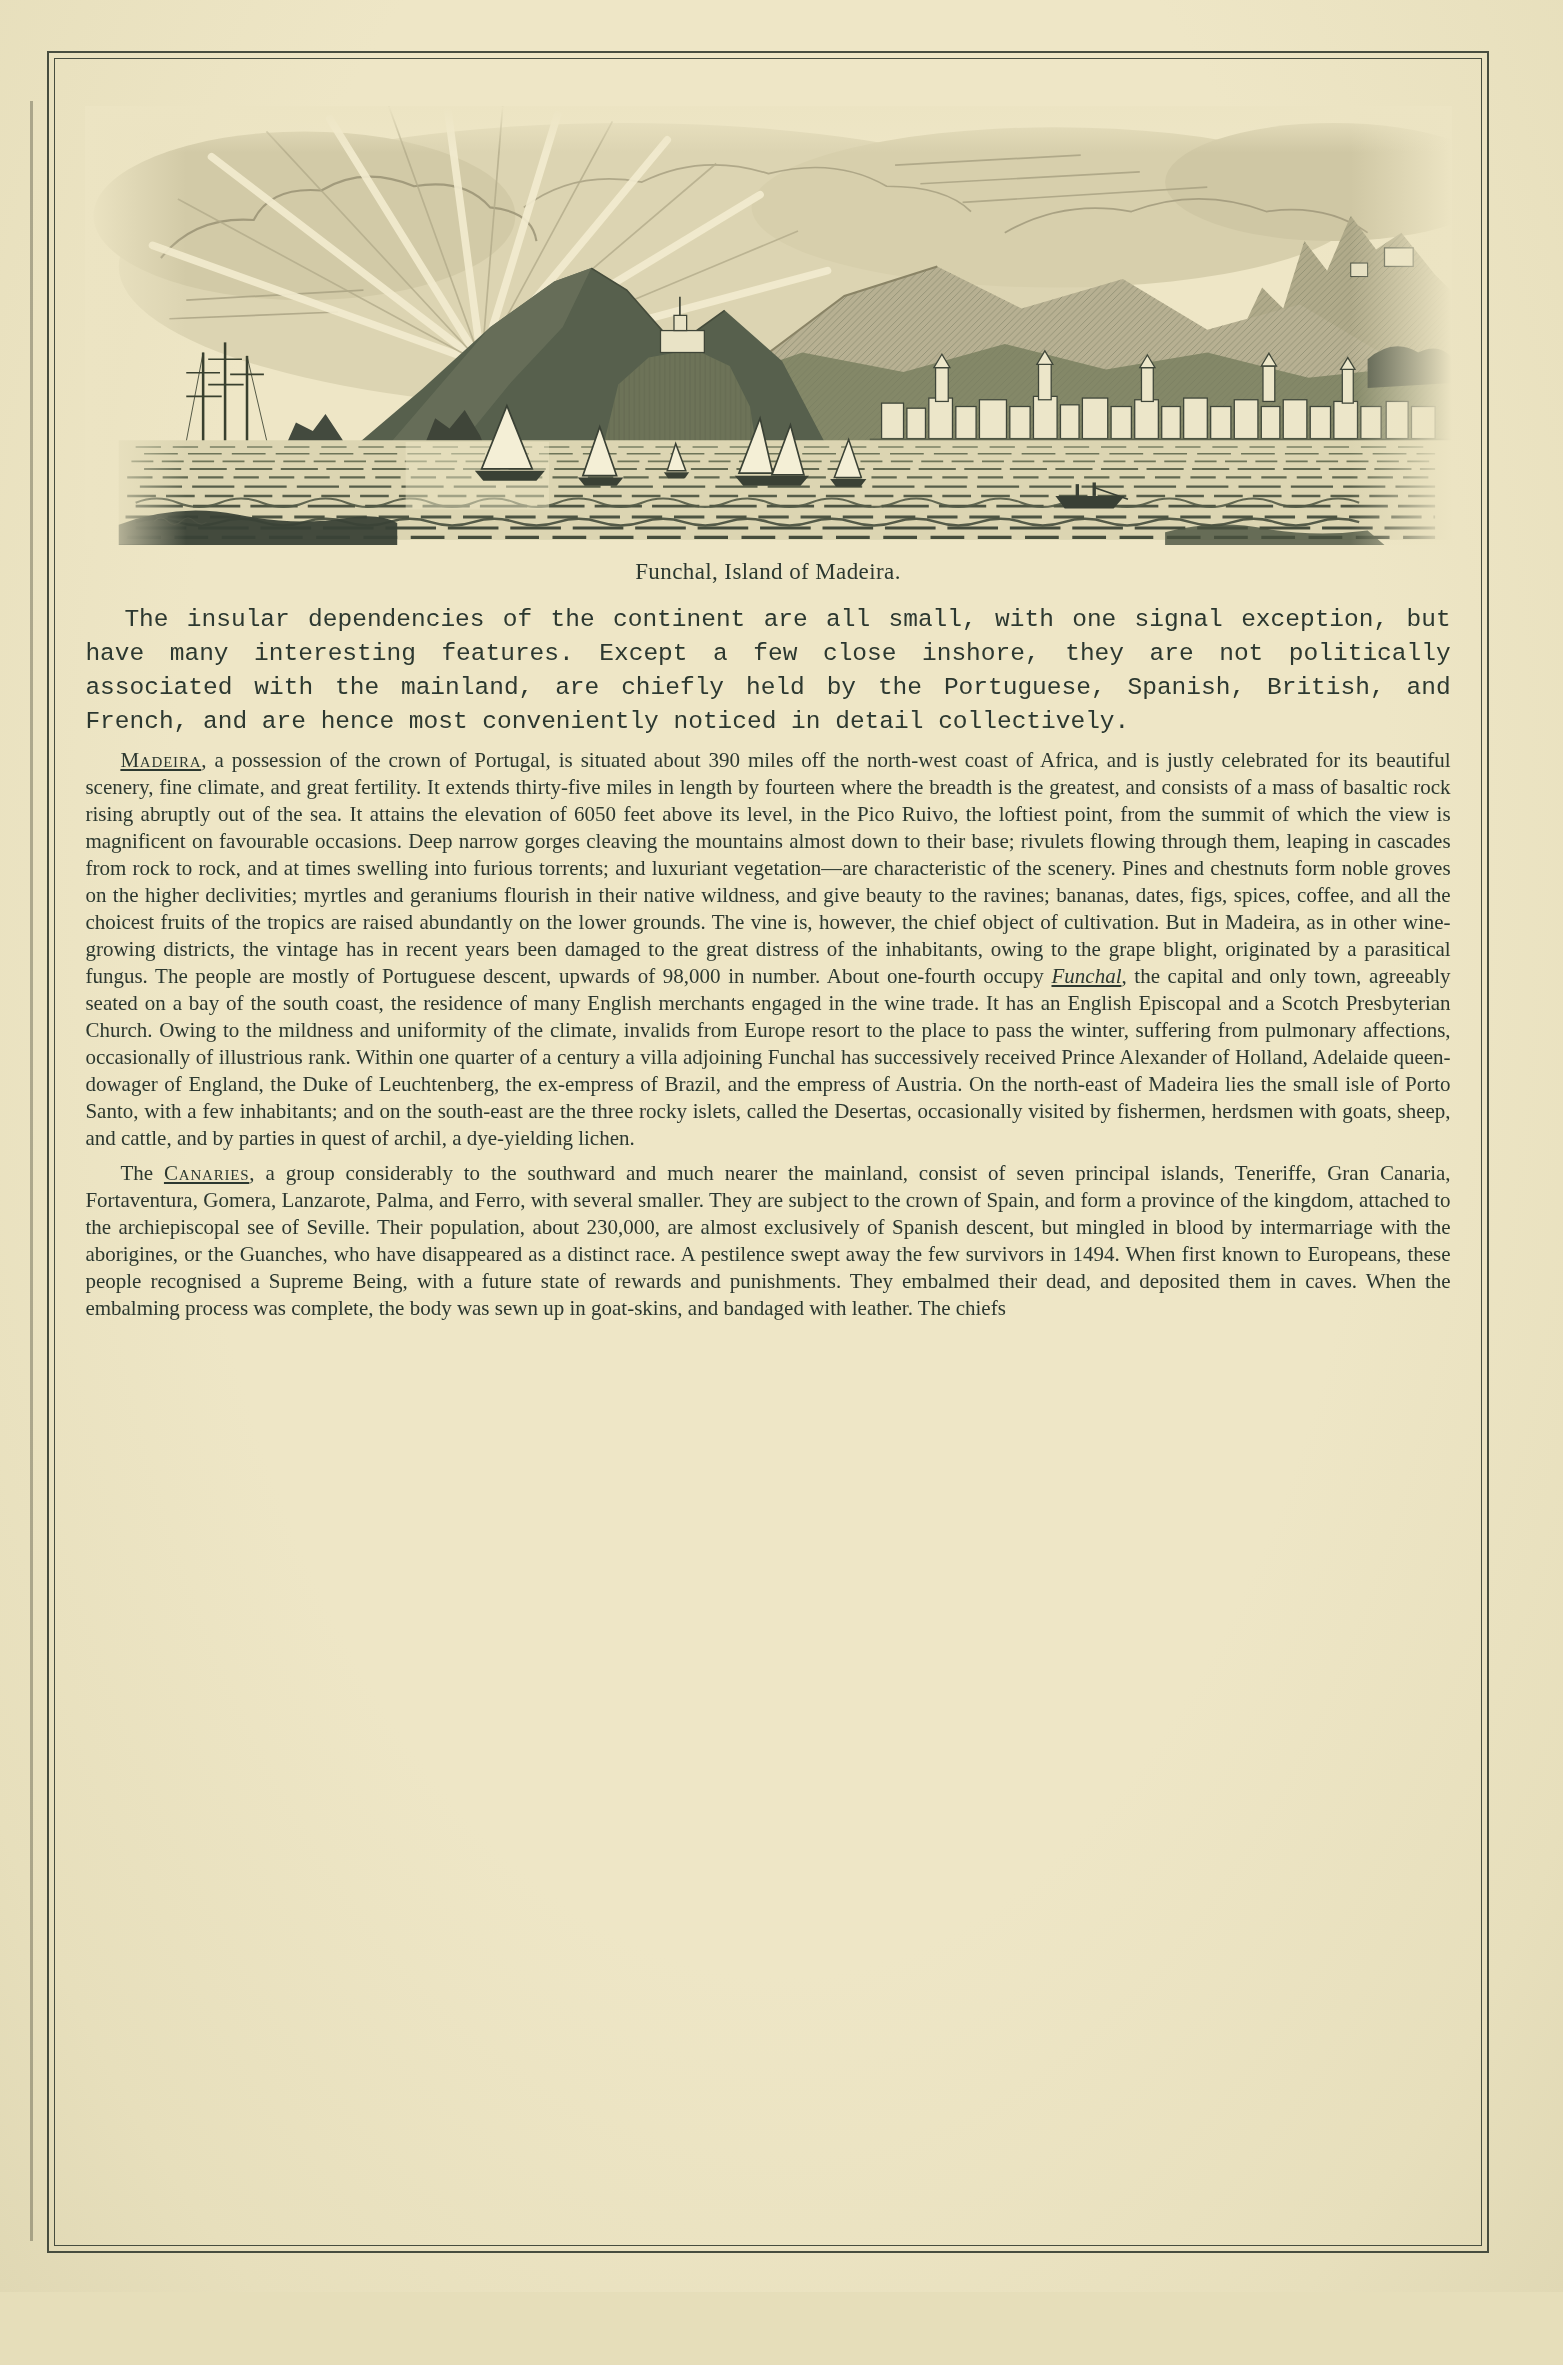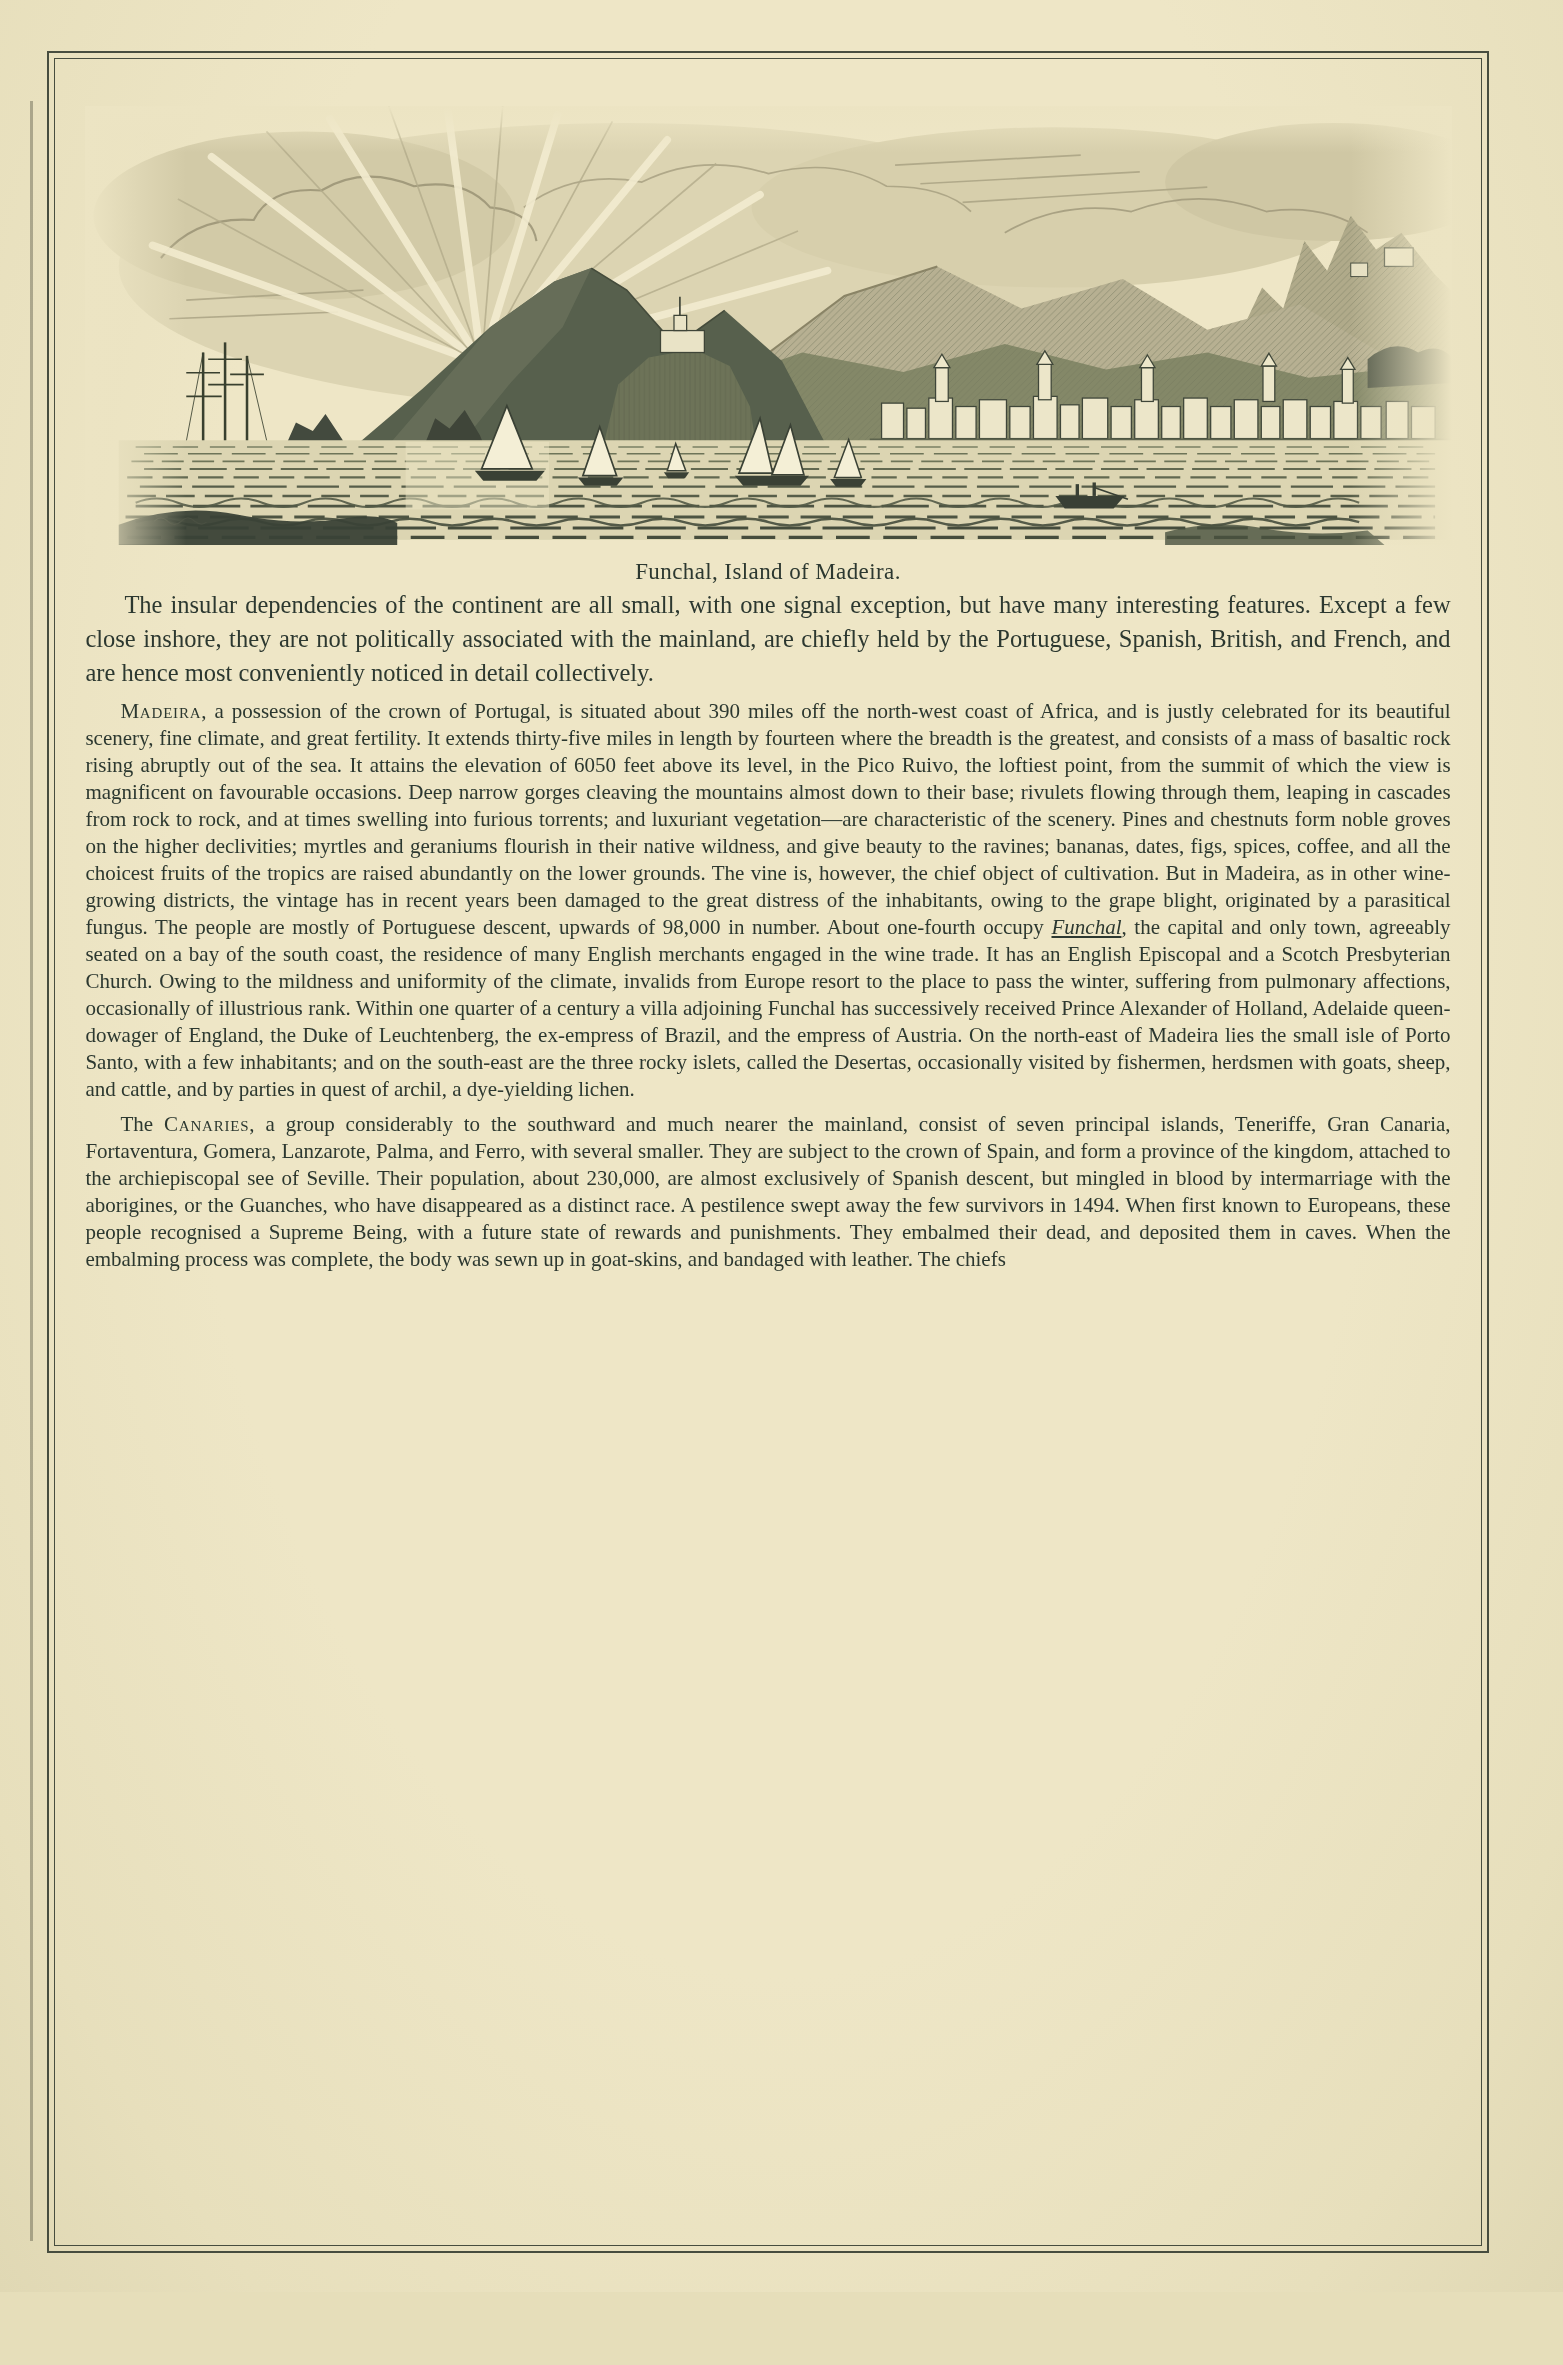--- a/index.html
+++ b/index.html
@@ -28,28 +28,28 @@
   .content{padding:32px 18.6px 0;}
   .engraving{display:block;margin:15px auto 0;}
   .caption{
     text-align:center;font-size:23px;letter-spacing:0.4px;margin-top:13.5px;
   }
   .textcol{padding:0 11.8px;}
   p{margin:0;}
   .body-lg{
     font-size:24.5px;line-height:34px;text-align:justify;margin-top:15px;
   }
-  .body-lg.indent{text-indent:39px;margin-top:3px;}
+  .body-lg.indent{text-indent:39px;margin-top:18px;font-family:Liberation Mono, monospace;}
   .heading{
     text-align:center;font-size:21px;letter-spacing:2.5px;margin-top:13.5px;
   }
   .body-sm{
     font-size:21px;line-height:27px;text-align:justify;text-indent:35px;margin-top:8.4px;
   }
-  .sc{font-variant:small-caps;letter-spacing:0.8px;}
+  .sc{font-variant:small-caps;letter-spacing:0.8px;text-decoration:underline;}
   .it{font-style:italic;text-decoration:underline;}
 </style>
 </head>
 <body>
 
 <div class="page">
   <div class="book-edge"></div>
   <div class="frame-outer">
     <div class="frame-inner">
       <div class="content">

